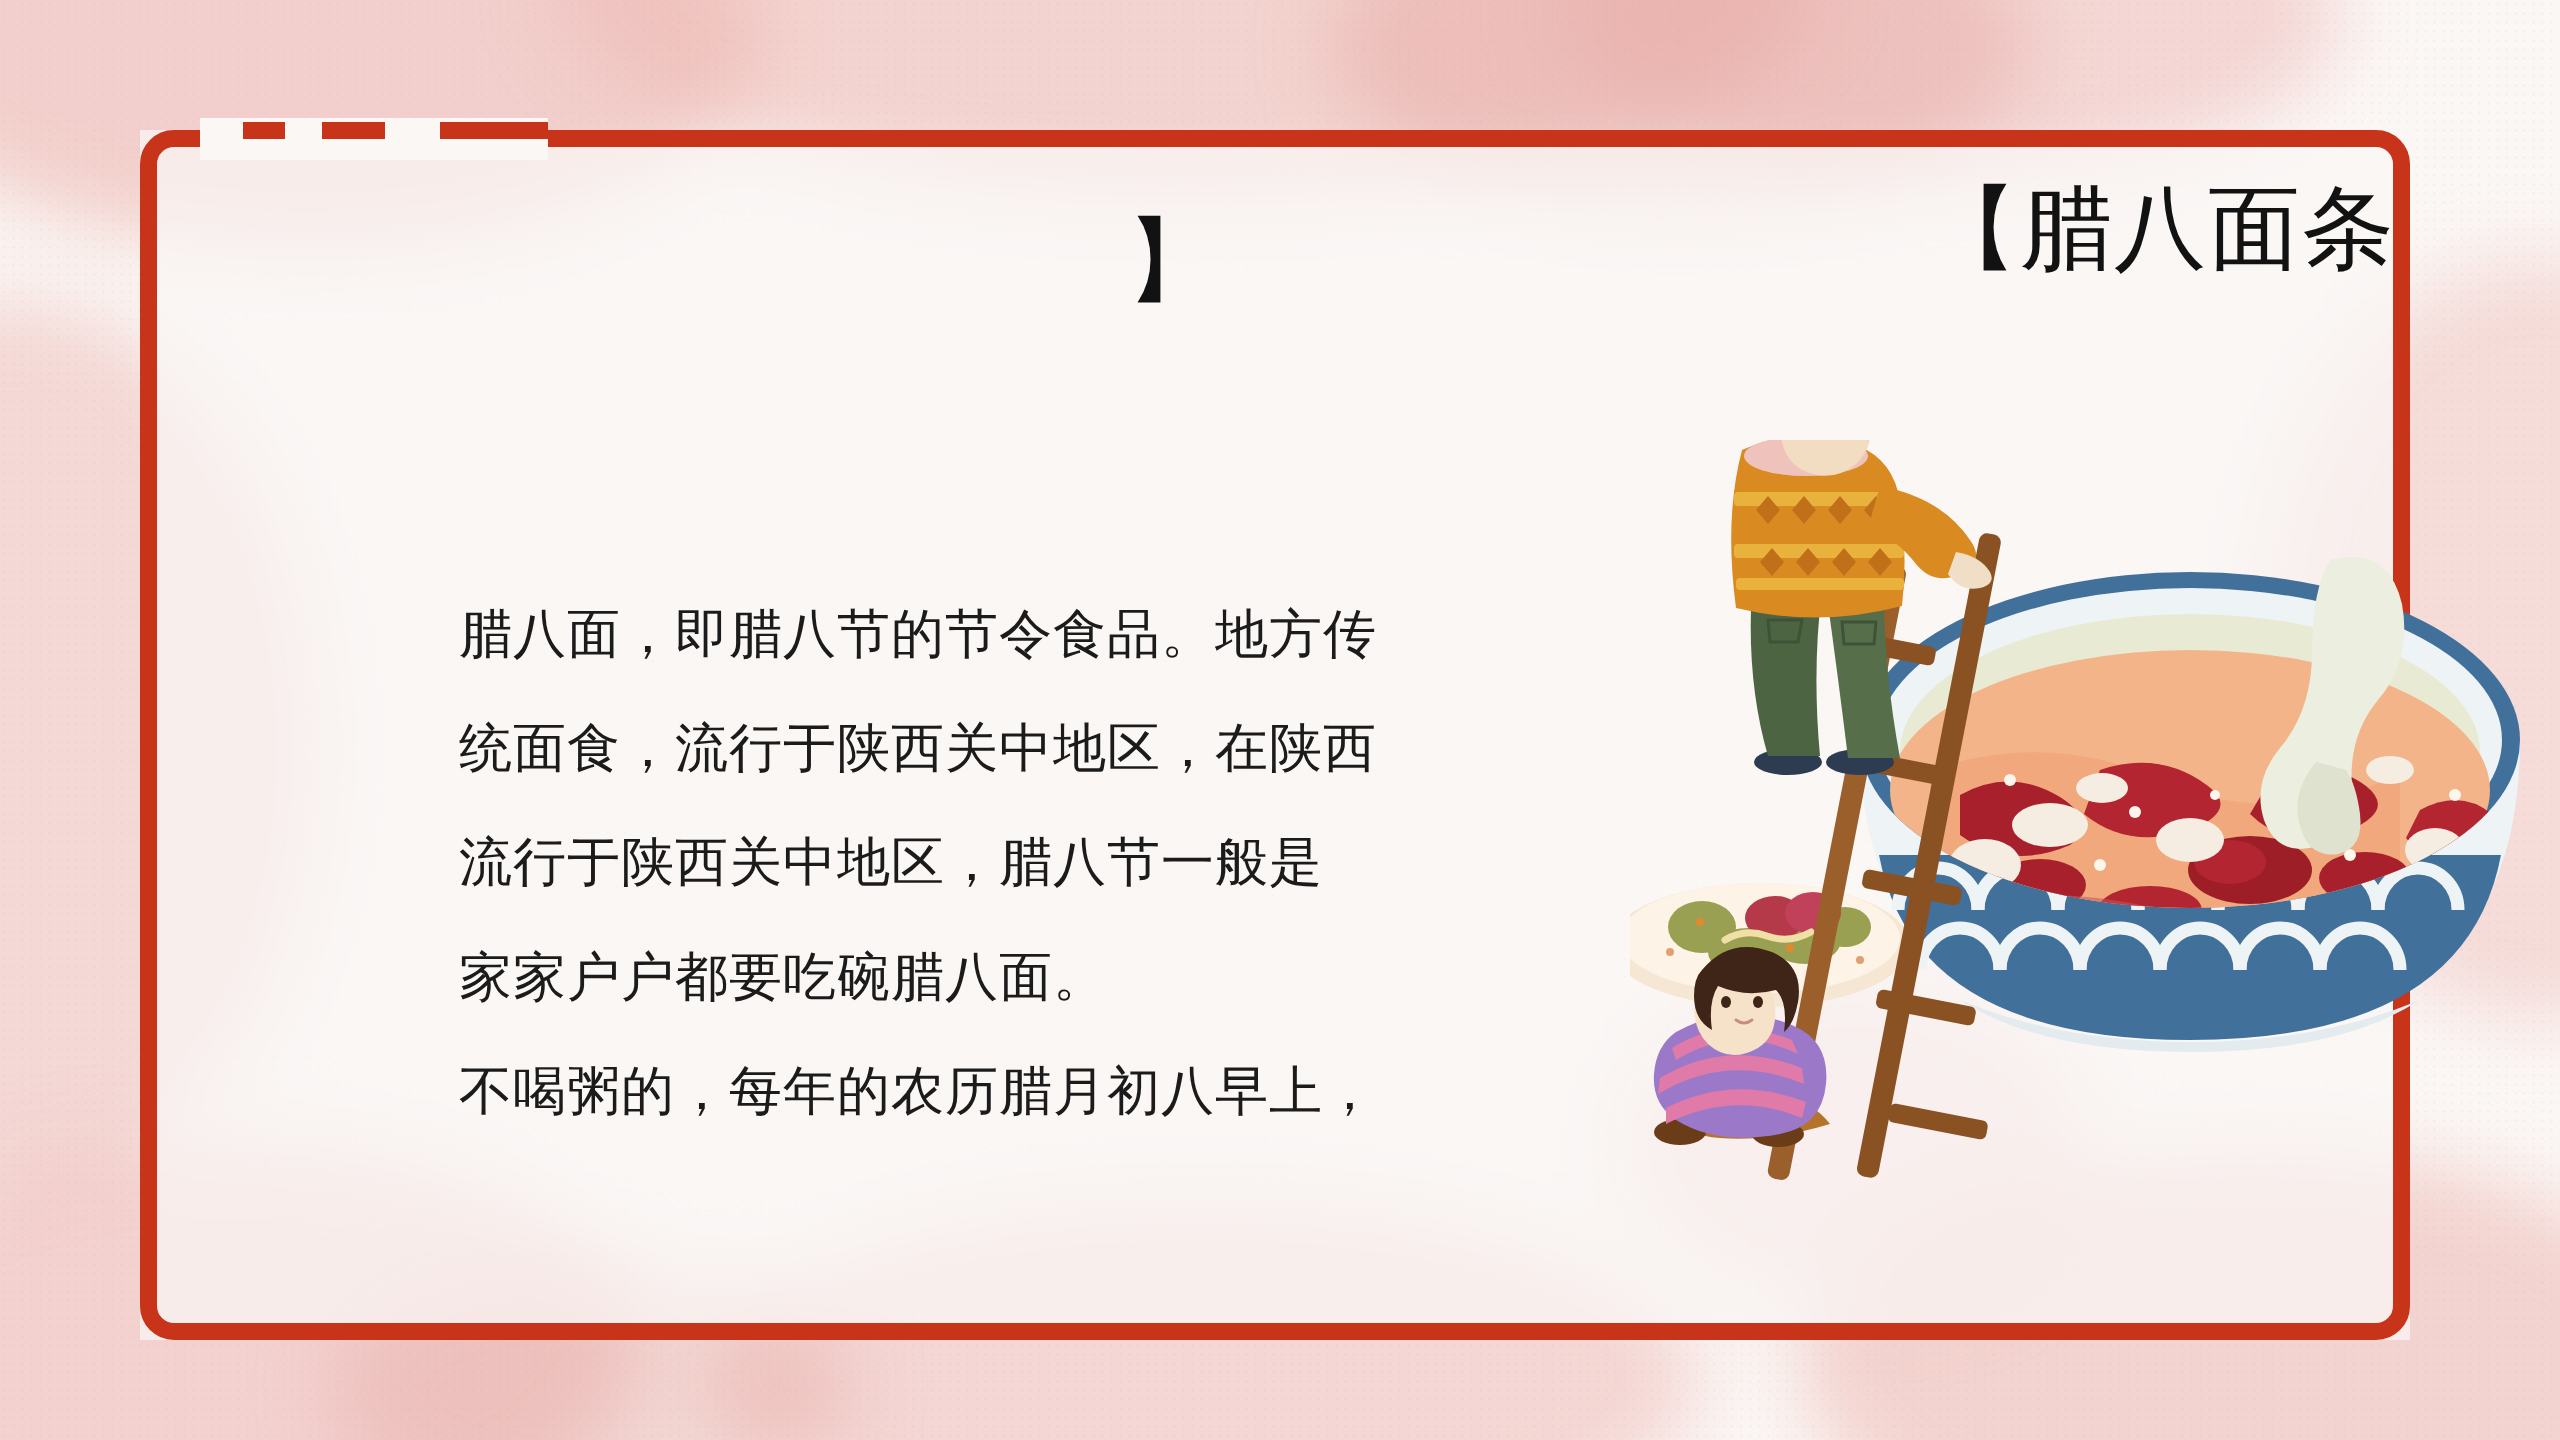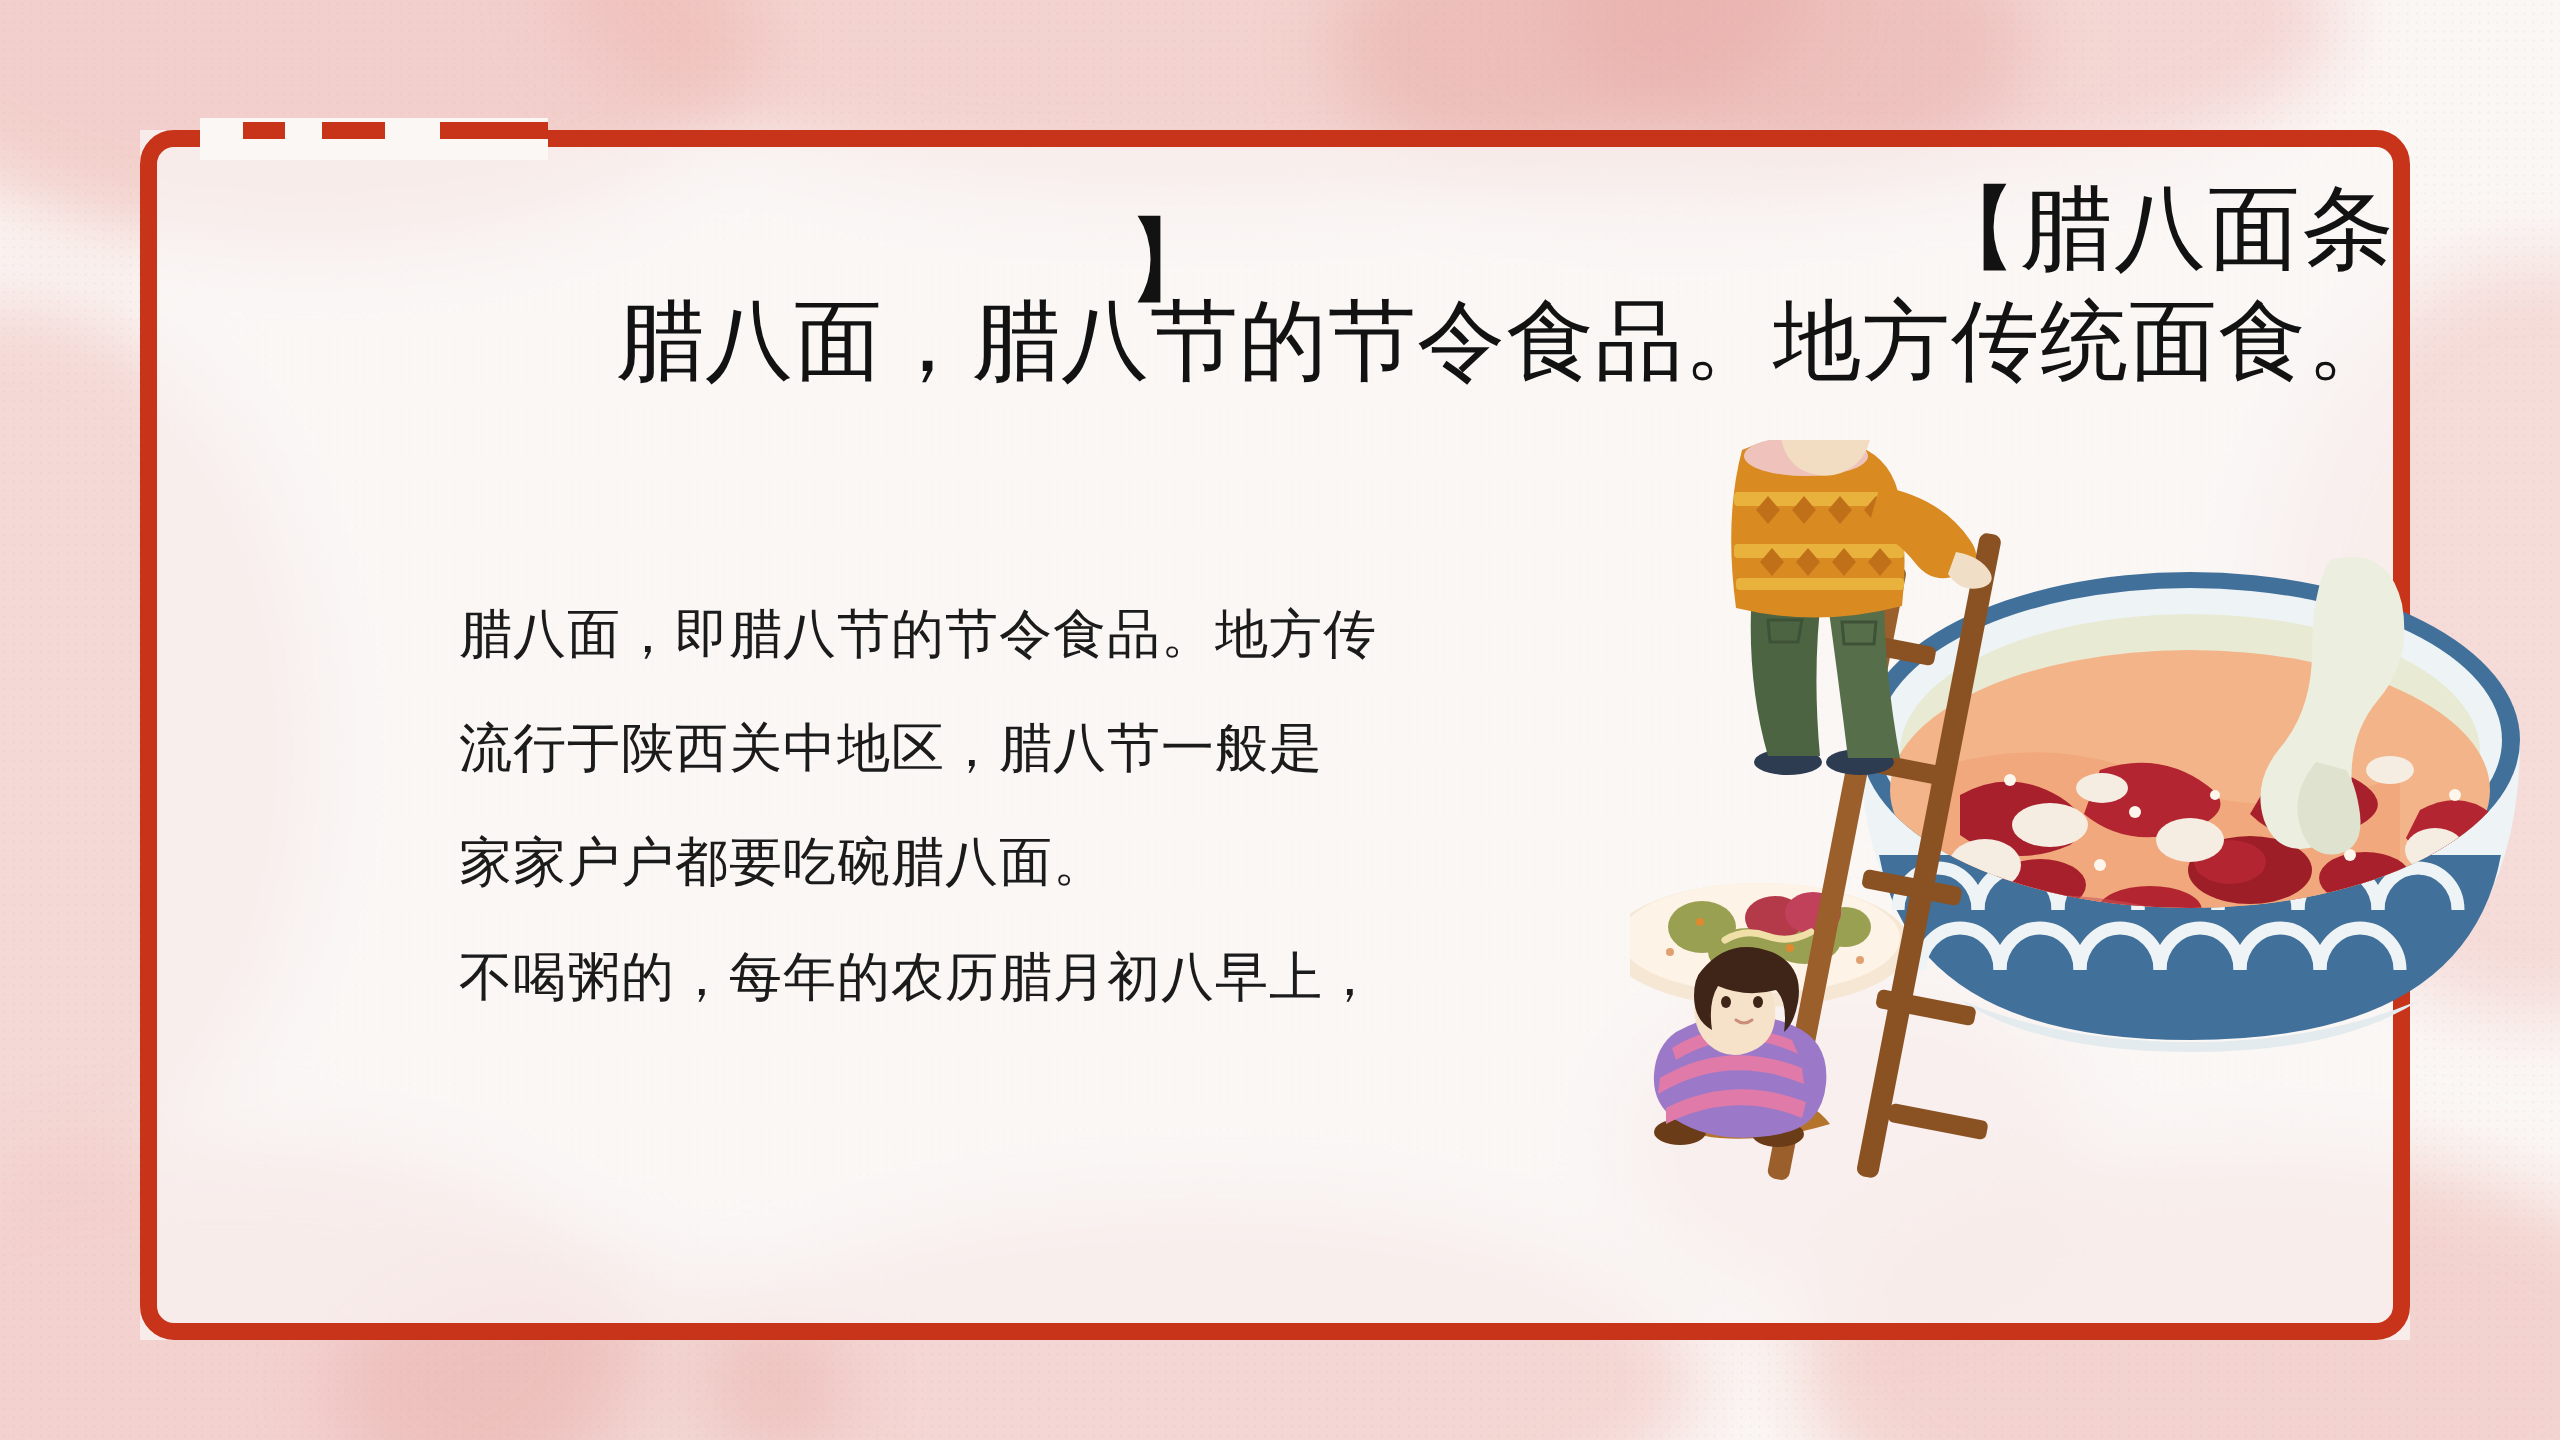--- a/index.html
+++ b/index.html
@@ -84,26 +84,26 @@
 <div class="frame"></div>
 <div class="frame-mask"></div>
 <div class="dash d1"></div>
 <div class="dash d2"></div>
 <div class="dash d3"></div>
 
 <div class="title-block">
   <div class="title"><span class="brk-open">【</span><span>腊八面条</span></div>
   <div class="subtitle">
     <span class="brk-close">】</span>
-    <span>腊八面，腊八节的节令食品。地方传统面食。</span>
   </div>
 </div>
 
 <div class="body-text">
   <p>腊八面，即腊八节的节令食品。地方传</p>
+  <p>统面食，流行于陕西关中地区，在陕西</p>
   <p>流行于陕西关中地区，腊八节一般是</p>
   <p>家家户户都要吃碗腊八面。</p>
   <p>不喝粥的，每年的农历腊月初八早上，</p>
 </div>
 
 <div class="illo">
 <svg viewBox="0 0 900 810" xmlns="http://www.w3.org/2000/svg">
   <defs>
     <clipPath id="bowlClip">
           <ellipse cx="560" cy="300" rx="330" ry="168"></ellipse>

